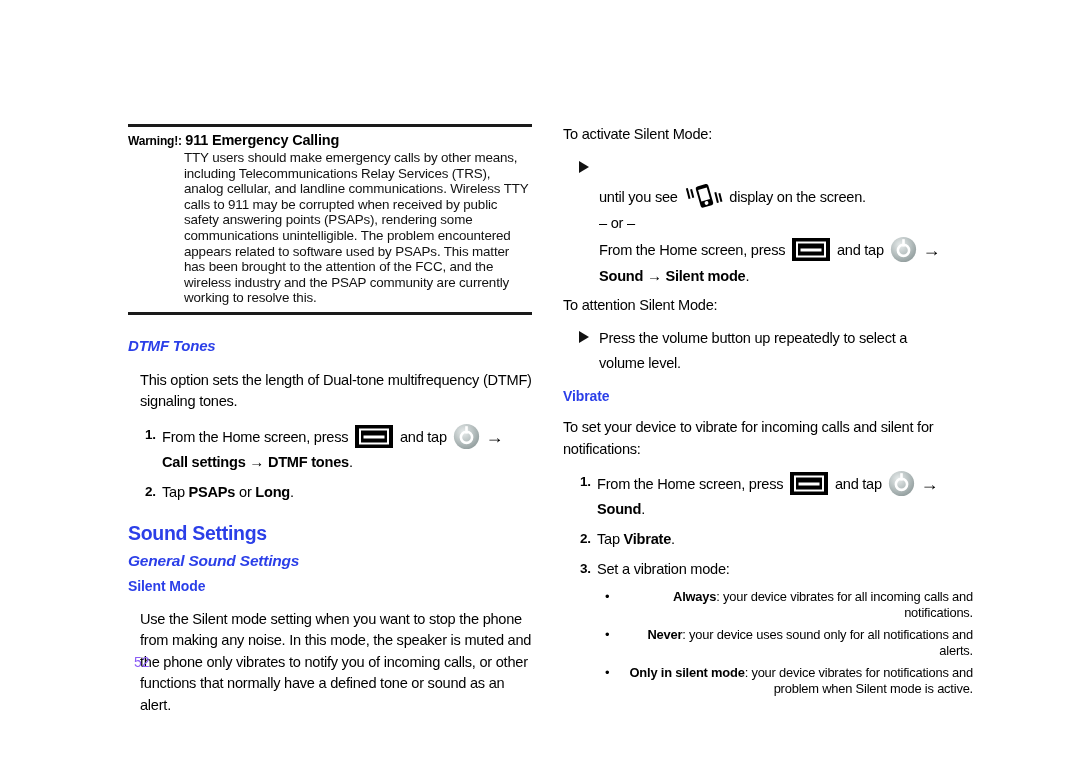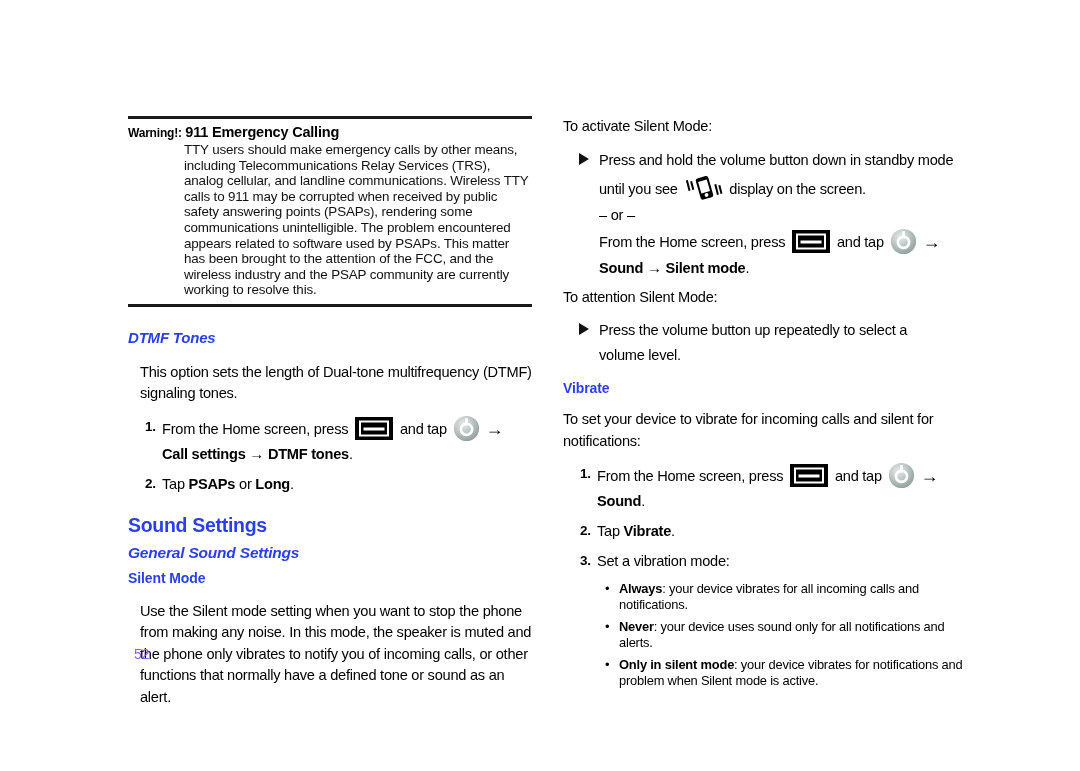--- a/index.html
+++ b/index.html
@@ -10,21 +10,21 @@
   body {
     width: 1080px; height: 771px;
     font-family: "Liberation Sans", sans-serif;
     color: #000;
     position: relative;
     overflow: hidden;
   }
 
   .page {
     position: absolute;
-    left: 0; top: 8px;
+    left: 0; top: 16px;
     width: 1080px; height: 587px;
   }
 
   .col {
     position: absolute;
     top: 108px;
   }
   .col-left  { left: 128px; width: 404px; }
   .col-right { left: 563px; width: 410px; }
 
@@ -142,21 +142,21 @@
     font-size: 12.9px;
     line-height: 15.5px;
     letter-spacing: -0.2px;
     margin-left: 42px;
   }
   .dstep .dot {
     width: 14px; flex: 0 0 14px;
     font-size: 13px;
     line-height: 15.5px;
   }
-  .dstep .body { flex: 1 1 auto; }
+  .dstep .body { flex: 1 1 auto; text-align: right; }
 
   b, .b { font-weight: bold; }
 
   
   .icon-menu {
     display: inline-block;
     width: 38px; height: 23px;
     vertical-align: -6px;
     margin: 0 3px;
   }
@@ -262,21 +262,20 @@
 
   </div>
 
   <div class="col col-right">
 
     <div class="para">To activate Silent Mode:</div>
 
     <div class="tstep">
       <div class="tri"><span class="tri-glyph"></span></div>
       <div class="body">
-        <span>Press and hold the volume button down in standby mode</span>
         <br>
         <span>until you see</span>
         <span class="icon-vibrate">
           <svg viewBox="0 0 40 30" width="40" height="30">
             <g transform="rotate(-16 20 15)">
               <rect x="14" y="4" width="13" height="22" rx="2.2" fill="#000"></rect>
               <rect x="16" y="7.5" width="9" height="12" fill="#fff"></rect>
               <circle cx="20.5" cy="22.4" r="1.9" fill="#fff"></circle>
             </g>
             <g fill="#000">

